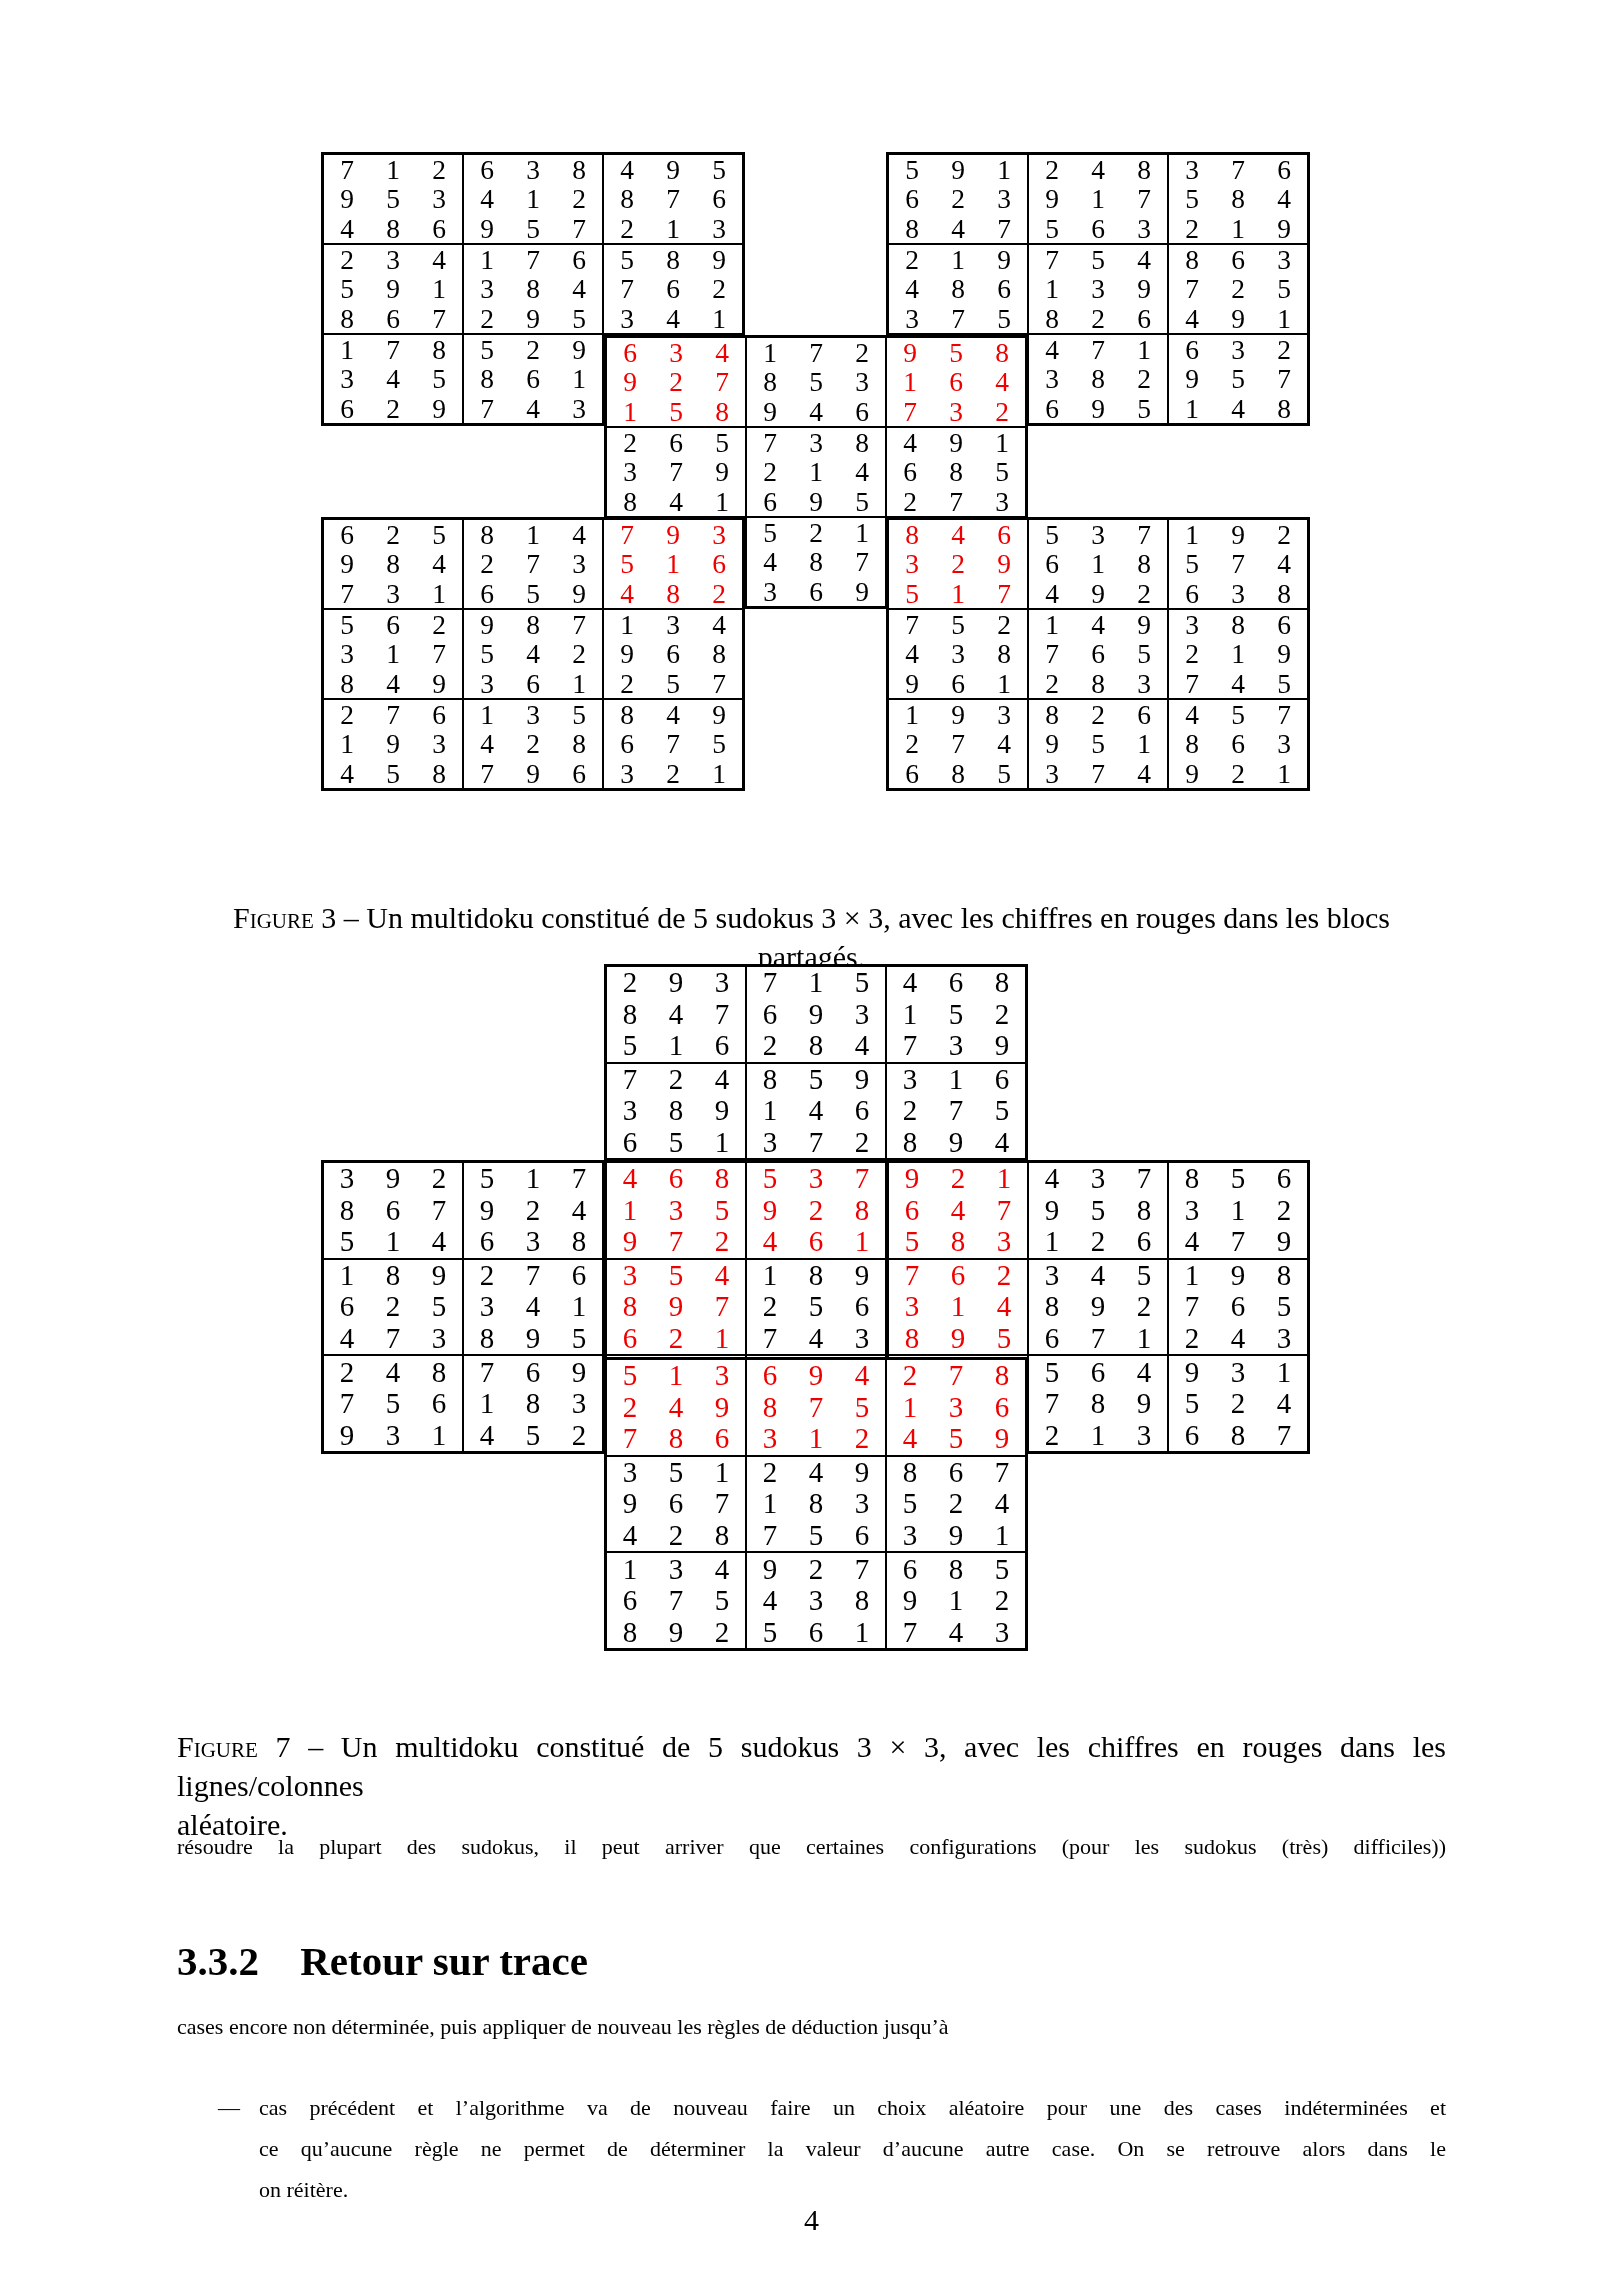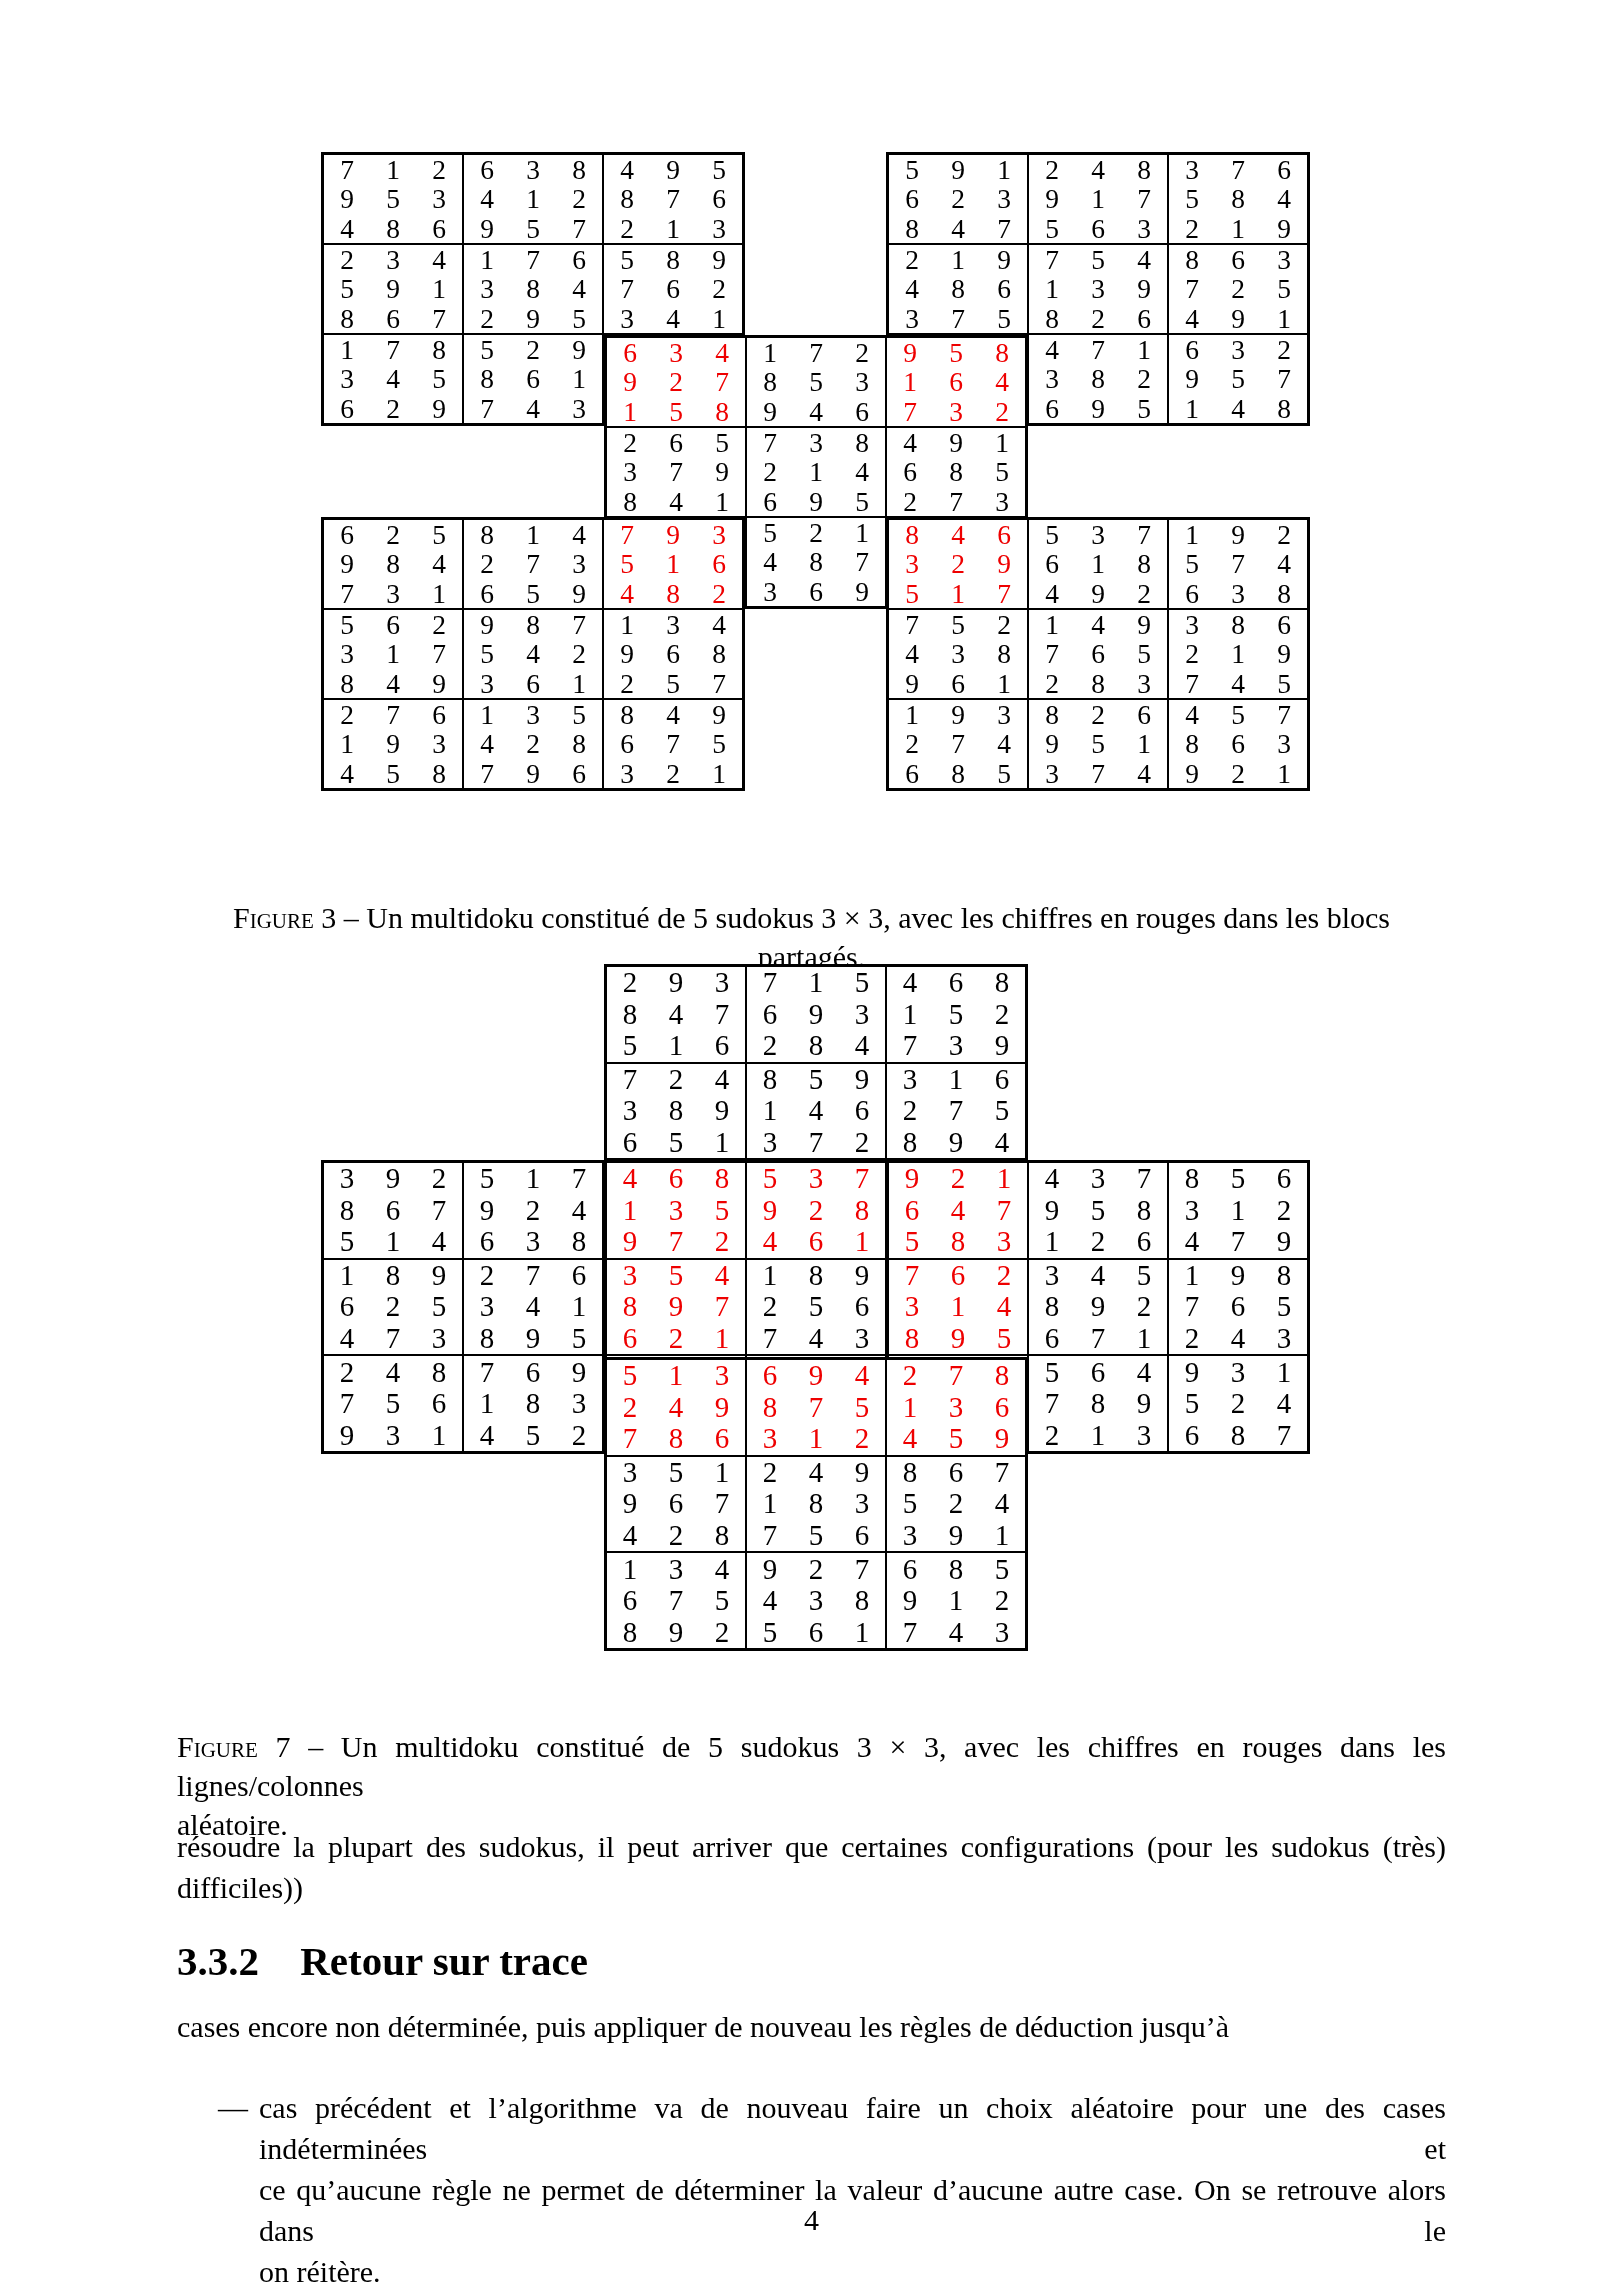--- a/index.html
+++ b/index.html
@@ -19,21 +19,21 @@
   .cell.red{color:#ee0000;}
 
   
   .caption{position:absolute;left:177px;width:1269px;font-size:30px;line-height:39px;}
   #caption6{top:898px;text-align:center;}
   #caption7{top:1709px;margin-top:18px;}
   .sc{font-variant:small-caps;}
   .jline{text-align:justify;text-align-last:justify;}
 
   
-  .textblock{position:absolute;left:177px;width:1269px;font-size:30px;line-height:41px;}
+  .textblock{position:absolute;left:177px;width:1269px;font-size:22px;line-height:41px;}
   #para-intro{top:1826px;}
   #heading{top:1941px;font-weight:bold;font-size:41px;}
   #heading .hnum{display:inline-block;margin-right:31px;}
   #para-backtrack{top:2006px;}
   .indent{text-indent:36px;}
   #item{top:2087px;padding-left:82px;box-sizing:border-box;}
   #item .dash{position:absolute;left:41px;top:0;}
   .figlink{color:#000;border:2px solid #ee0000;padding:0 4.6px;text-decoration:none;}
   #pagenum{position:absolute;left:0;top:2203px;width:1623px;text-align:center;font-size:30px;}
 </style>

